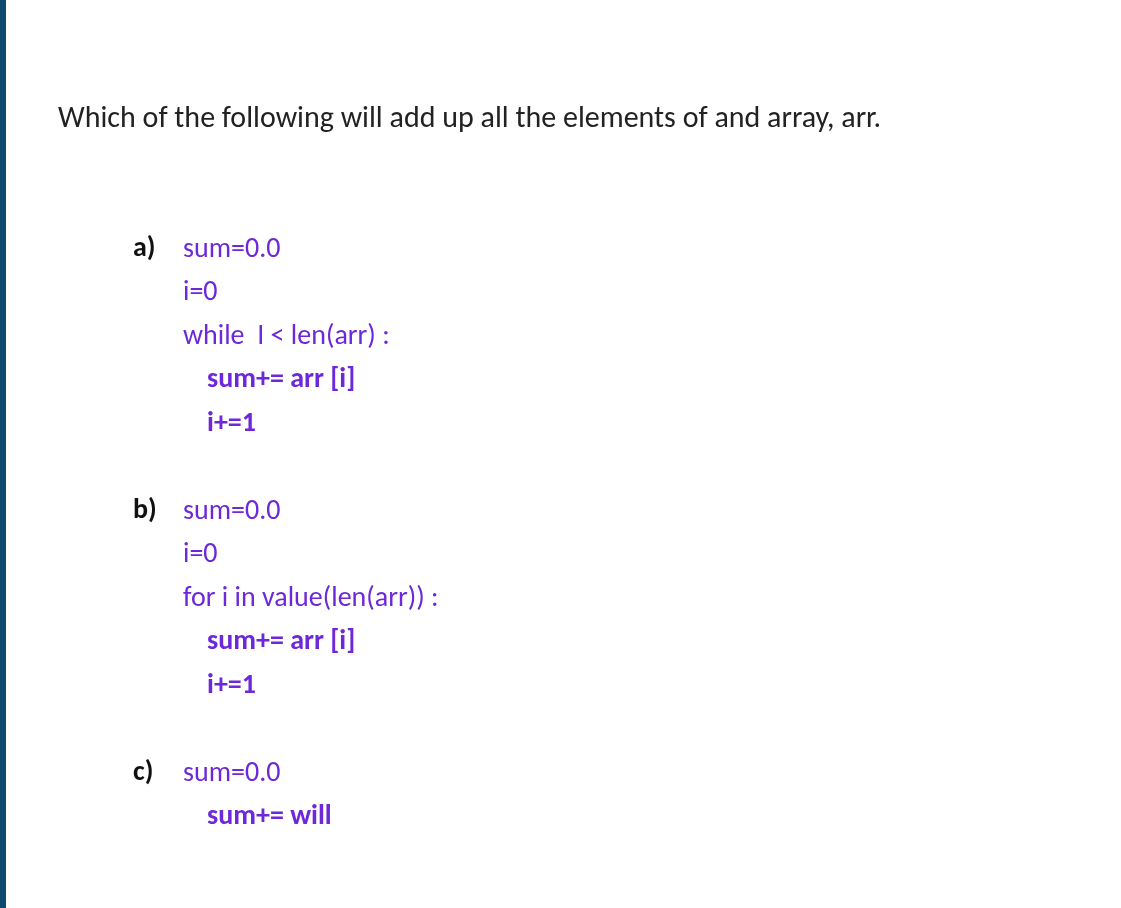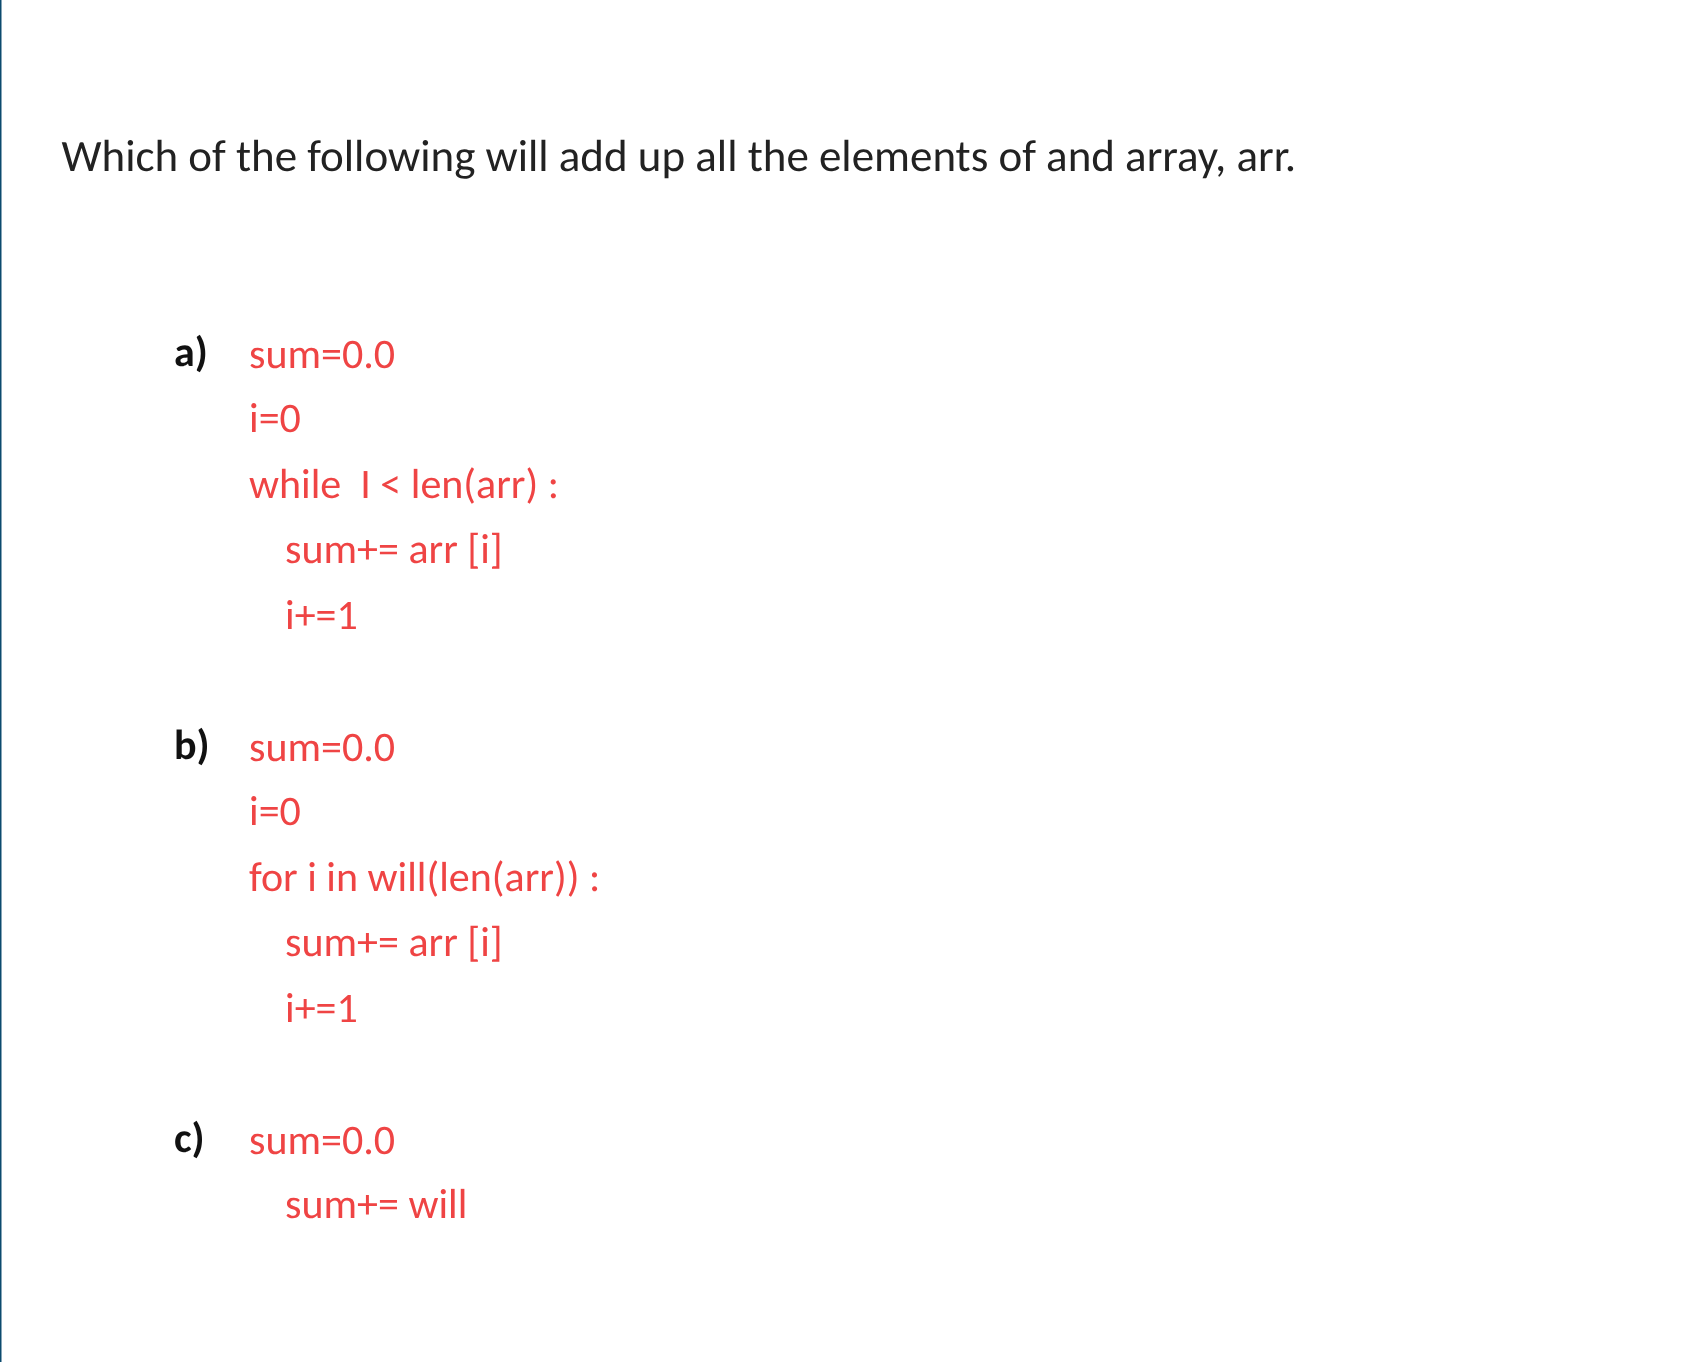--- a/index.html
+++ b/index.html
@@ -5,22 +5,22 @@
     body {
       margin: 0;
       padding: 0;
       font-family: Calibri, "Segoe UI", Arial, sans-serif;
       background: #ffffff;
       width: 1121px;
       height: 908px;
       box-sizing: border-box;
     }
     .page {
-      padding: 0;
-      border-left: 1px solid #0c4a6e;
+      padding: 12px;
+      border-left: 6px solid #0c4a6e;
       height: 100%;
       box-sizing: border-box;
     }
     .question {
       padding: 85px 40px 0 40px;
       font-size: 30px;
       color: #222222;
       line-height: 1.3;
     }
     .options {
@@ -33,29 +33,30 @@
     }
     .option-label {
       font-size: 28px;
       font-weight: 600;
       color: #111111;
       min-width: 50px;
       line-height: 1.5;
     }
     .option-body {
       font-size: 28px;
-      color: #ef4444;
+      color: #6d28d9;
       line-height: 1.55;
     }
     .code-line {
       white-space: pre;
       font-family: Calibri, "Segoe UI", Arial, sans-serif;
     }
     .indent1 {
       padding-left: 24px;
+      font-weight: bold;
     }
   </style>
 </head>
 <body>
 
 <div class="page">
   <div class="question">Which of the following will add up all the elements of and array, arr.</div>
 
   <div class="options">
 
@@ -68,21 +69,21 @@
         <div class="code-line indent1">sum+= arr [i]</div>
         <div class="code-line indent1">i+=1</div>
       </div>
     </div>
 
     <div class="option">
       <div class="option-label">b)</div>
       <div class="option-body">
         <div class="code-line">sum=0.0</div>
         <div class="code-line">i=0</div>
-        <div class="code-line">for i in will(len(arr)) :</div>
+        <div class="code-line">for i in value(len(arr)) :</div>
         <div class="code-line indent1">sum+= arr [i]</div>
         <div class="code-line indent1">i+=1</div>
       </div>
     </div>
 
     <div class="option">
       <div class="option-label">c)</div>
       <div class="option-body">
         <div class="code-line">sum=0.0</div>
         <div class="code-line indent1">sum+= will</div>

